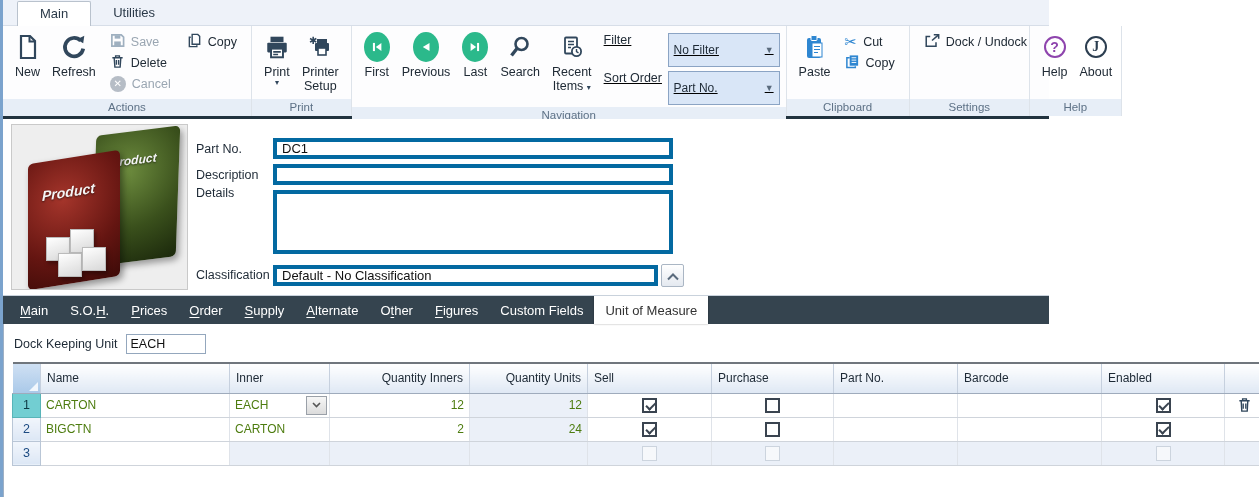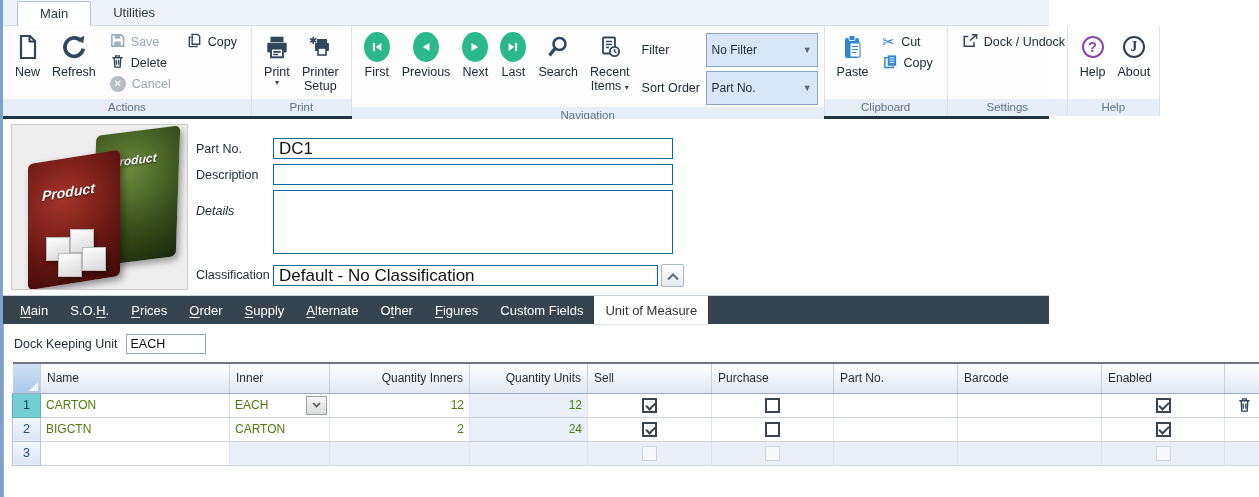--- a/index.html
+++ b/index.html
@@ -15,21 +15,21 @@
   .rgroup { display:flex; flex-direction:column; border-right:1px solid #dde3ea; }
   .rgroup-buttons { flex:1; display:flex; padding:3px 6px 0 6px; }
   .rgroup-label { height:17px; background:#e7eef7; color:#5d7186; font-size:11.5px; text-align:center; line-height:16px; }
   .bigbtn { display:flex; flex-direction:column; align-items:center; justify-content:flex-start; padding:3px 5px; margin:0 1px; border-radius:3px; cursor:default; }
   .bigbtn .bicon { height:30px; display:flex; align-items:center; justify-content:center; }
   .bigbtn .blabel { font-size:12.5px; color:#202b36; text-align:center; line-height:14px; margin-top:3px; white-space:nowrap; }
   .smallcol { display:flex; flex-direction:column; justify-content:flex-start; margin:2px 4px; }
   .smallbtn { display:flex; align-items:center; gap:6px; height:21px; padding:0 4px; font-size:12.5px; color:#202b36; border-radius:2px; cursor:default; white-space:nowrap; }
   .disabled .blabel, .smallbtn.disabled { color:#9aa6b2; }
   .navcircle { width:26px; height:26px; border-radius:50%; background:#2bb98b; display:flex; align-items:center; justify-content:center; }
-  .ddrow { display:flex; align-items:center; margin:4px 0 2px 6px; }
+  .ddrow { display:flex; margin:4px 0 2px 6px;text-decoration:underline; }
   .ddlabel { width:64px; font-size:12.5px; color:#202b36; }
   .dropdown { width:112px; height:21px; background:#d9e6f7; border:1px solid #8ba4c4; display:flex; align-items:center; padding:16px 5px; font-size:12px; color:#1d2935; justify-content:space-between; }
   .dropdown .arrow { font-size:9px; color:#5a6b7d; }
   .tiny-arrow { font-size:8px; color:#31475c; line-height:7px; }
   .ribbon-divider { height:3px; background:#21333f; }
   .circle-icon { border-radius:50%; display:flex; align-items:center; justify-content:center; font-weight:bold; }
   .help-circ { width:22px; height:22px; border:2.5px solid #8e44ad; color:#8e44ad; font-size:14px; }
   .about-circ { width:22px; height:22px; border:2.5px solid #2c3e50; color:#2c3e50; font-size:14px; font-family:"Liberation Serif","DejaVu Serif",serif; }
   .cancel-circ { width:16px; height:16px; background:#b6bdc6; color:#fff; font-size:10px; }
 
@@ -38,21 +38,21 @@
   .imgpanel { position:absolute; left:8px; top:5px; width:177px; height:166px; background:#eeeeee; border:1px solid #c9c9c9; overflow:hidden; }
   .pbox { position:absolute; border-radius:5px; }
   .pbox.green { left:82px; top:6px; width:84px; height:130px; transform:skewY(-9deg) rotate(2deg);
     background:radial-gradient(circle at 38% 30%, #6d8c3e, #3a501c 55%, #1e2c0d 95%); box-shadow:3px 4px 6px rgba(0,0,0,.35); }
   .pbox.red { left:16px; top:32px; width:92px; height:126px; transform:skewY(-9deg);
     background:radial-gradient(circle at 38% 32%, #a5352b, #641511 60%, #420c09 95%); box-shadow:3px 4px 7px rgba(0,0,0,.4); }
   .pbox .ptext { position:absolute; left:14px; top:26px; color:#f5f5f5; font-weight:bold; font-style:italic; font-size:14px; text-shadow:0 1px 2px rgba(0,0,0,.6); }
   .pbox.green .ptext { left:16px; top:22px; font-size:12px; }
   .cube { position:absolute; width:24px; height:24px; background:linear-gradient(160deg,#ffffff,#d8d8d8); border:1px solid #bbb; box-shadow:2px 3px 4px rgba(0,0,0,.35); }
   .flabel { position:absolute; left:193px; font-size:12.5px; color:#1d2935; }
-  .finput { position:absolute; left:270px; width:400px; height:21px; border:1px solid #0369a1; background:#fff; font-size:17px; color:#111; padding:0 5px; font-family:inherit; }
+  .finput { position:absolute; left:270px; width:400px; height:21px; border:4px solid #0369a1; background:#fff; font-size:13px; color:#111; padding:0 5px; font-family:inherit; }
   textarea.finput { height:64px; resize:none; }
   .classif-btn { position:absolute; left:658px; top:145px; width:23px; height:23px; background:linear-gradient(#ffffff,#e4e9f0); border:1px solid #aab6c4; border-radius:2px; display:flex; align-items:center; justify-content:center; }
 
   
   .tabstrip { height:28px; background:#35444f; display:flex; align-items:stretch; padding-left:6px; }
   .dtab { color:#fff; font-size:13px; padding:7px 11px 0 11px; cursor:default; white-space:nowrap; }
   .dtab.active { background:#fff; color:#333; border-radius:2px 2px 0 0; margin-top:-2px; padding-top:9px; box-shadow:0 0 2px rgba(0,0,0,.4); }
   .dtab u { text-underline-offset:2px; }
 
   
@@ -197,28 +197,20 @@
           <span class="bicon navcircle">
             <svg width="14" height="14" viewBox="0 0 24 24" fill="#fff">
                 <path d="M18 5v14L6.5 12z"></path>
               </svg>
           </span>
           <span class="blabel">Previous</span>
         </div>
         <div class="bigbtn">
           <span class="bicon navcircle">
             <svg width="14" height="14" viewBox="0 0 24 24" fill="#fff">
-                <path d="M6 5v14l11.5-7z"></path>
-              </svg>
-          </span>
-          <span class="blabel">Next</span>
-        </div>
-        <div class="bigbtn">
-          <span class="bicon navcircle">
-            <svg width="14" height="14" viewBox="0 0 24 24" fill="#fff">
                 <path d="M4.5 5v14l9.5-7z"></path>
                 <rect x="15.5" y="5" width="3.5" height="14"></rect>
               </svg>
           </span>
           <span class="blabel">Last</span>
         </div>
         <div class="bigbtn">
           <span class="bicon">
             <svg width="24" height="24" viewBox="0 0 24 24" fill="none" stroke="#31475c">
                 <circle cx="13.5" cy="9" r="6" stroke-width="2.6"></circle>
@@ -341,21 +333,21 @@
       <div class="cube" style="left:34px; top:112px;"></div>
       <div class="cube" style="left:58px; top:104px;"></div>
       <div class="cube" style="left:46px; top:128px;"></div>
       <div class="cube" style="left:70px; top:122px;"></div>
     </div>
 
     <span class="flabel" style="top:23px;">Part No.</span>
     <input class="finput" style="top: 19px;" value="DC1">
     <span class="flabel" style="top:49px;">Description</span>
     <input class="finput" style="top: 45px;" value="">
-    <span class="flabel" style="top:85px;font-style:italic;">Details</span>
+    <span class="flabel" style="top:67px;">Details</span>
     <textarea class="finput" style="top: 71px;"></textarea>
     <span class="flabel" style="top:149px;">Classification</span>
     <input class="finput" style="top: 146px; width: 385px;" value="Default - No Classification">
     <div class="classif-btn">
       <span>
         <svg width="12" height="8" viewBox="0 0 12 8" fill="none" stroke="#5a6b7d" stroke-width="2">
             <path d="M1 6.5L6 1.5l5 5"></path>
           </svg>
       </span>
     </div>

